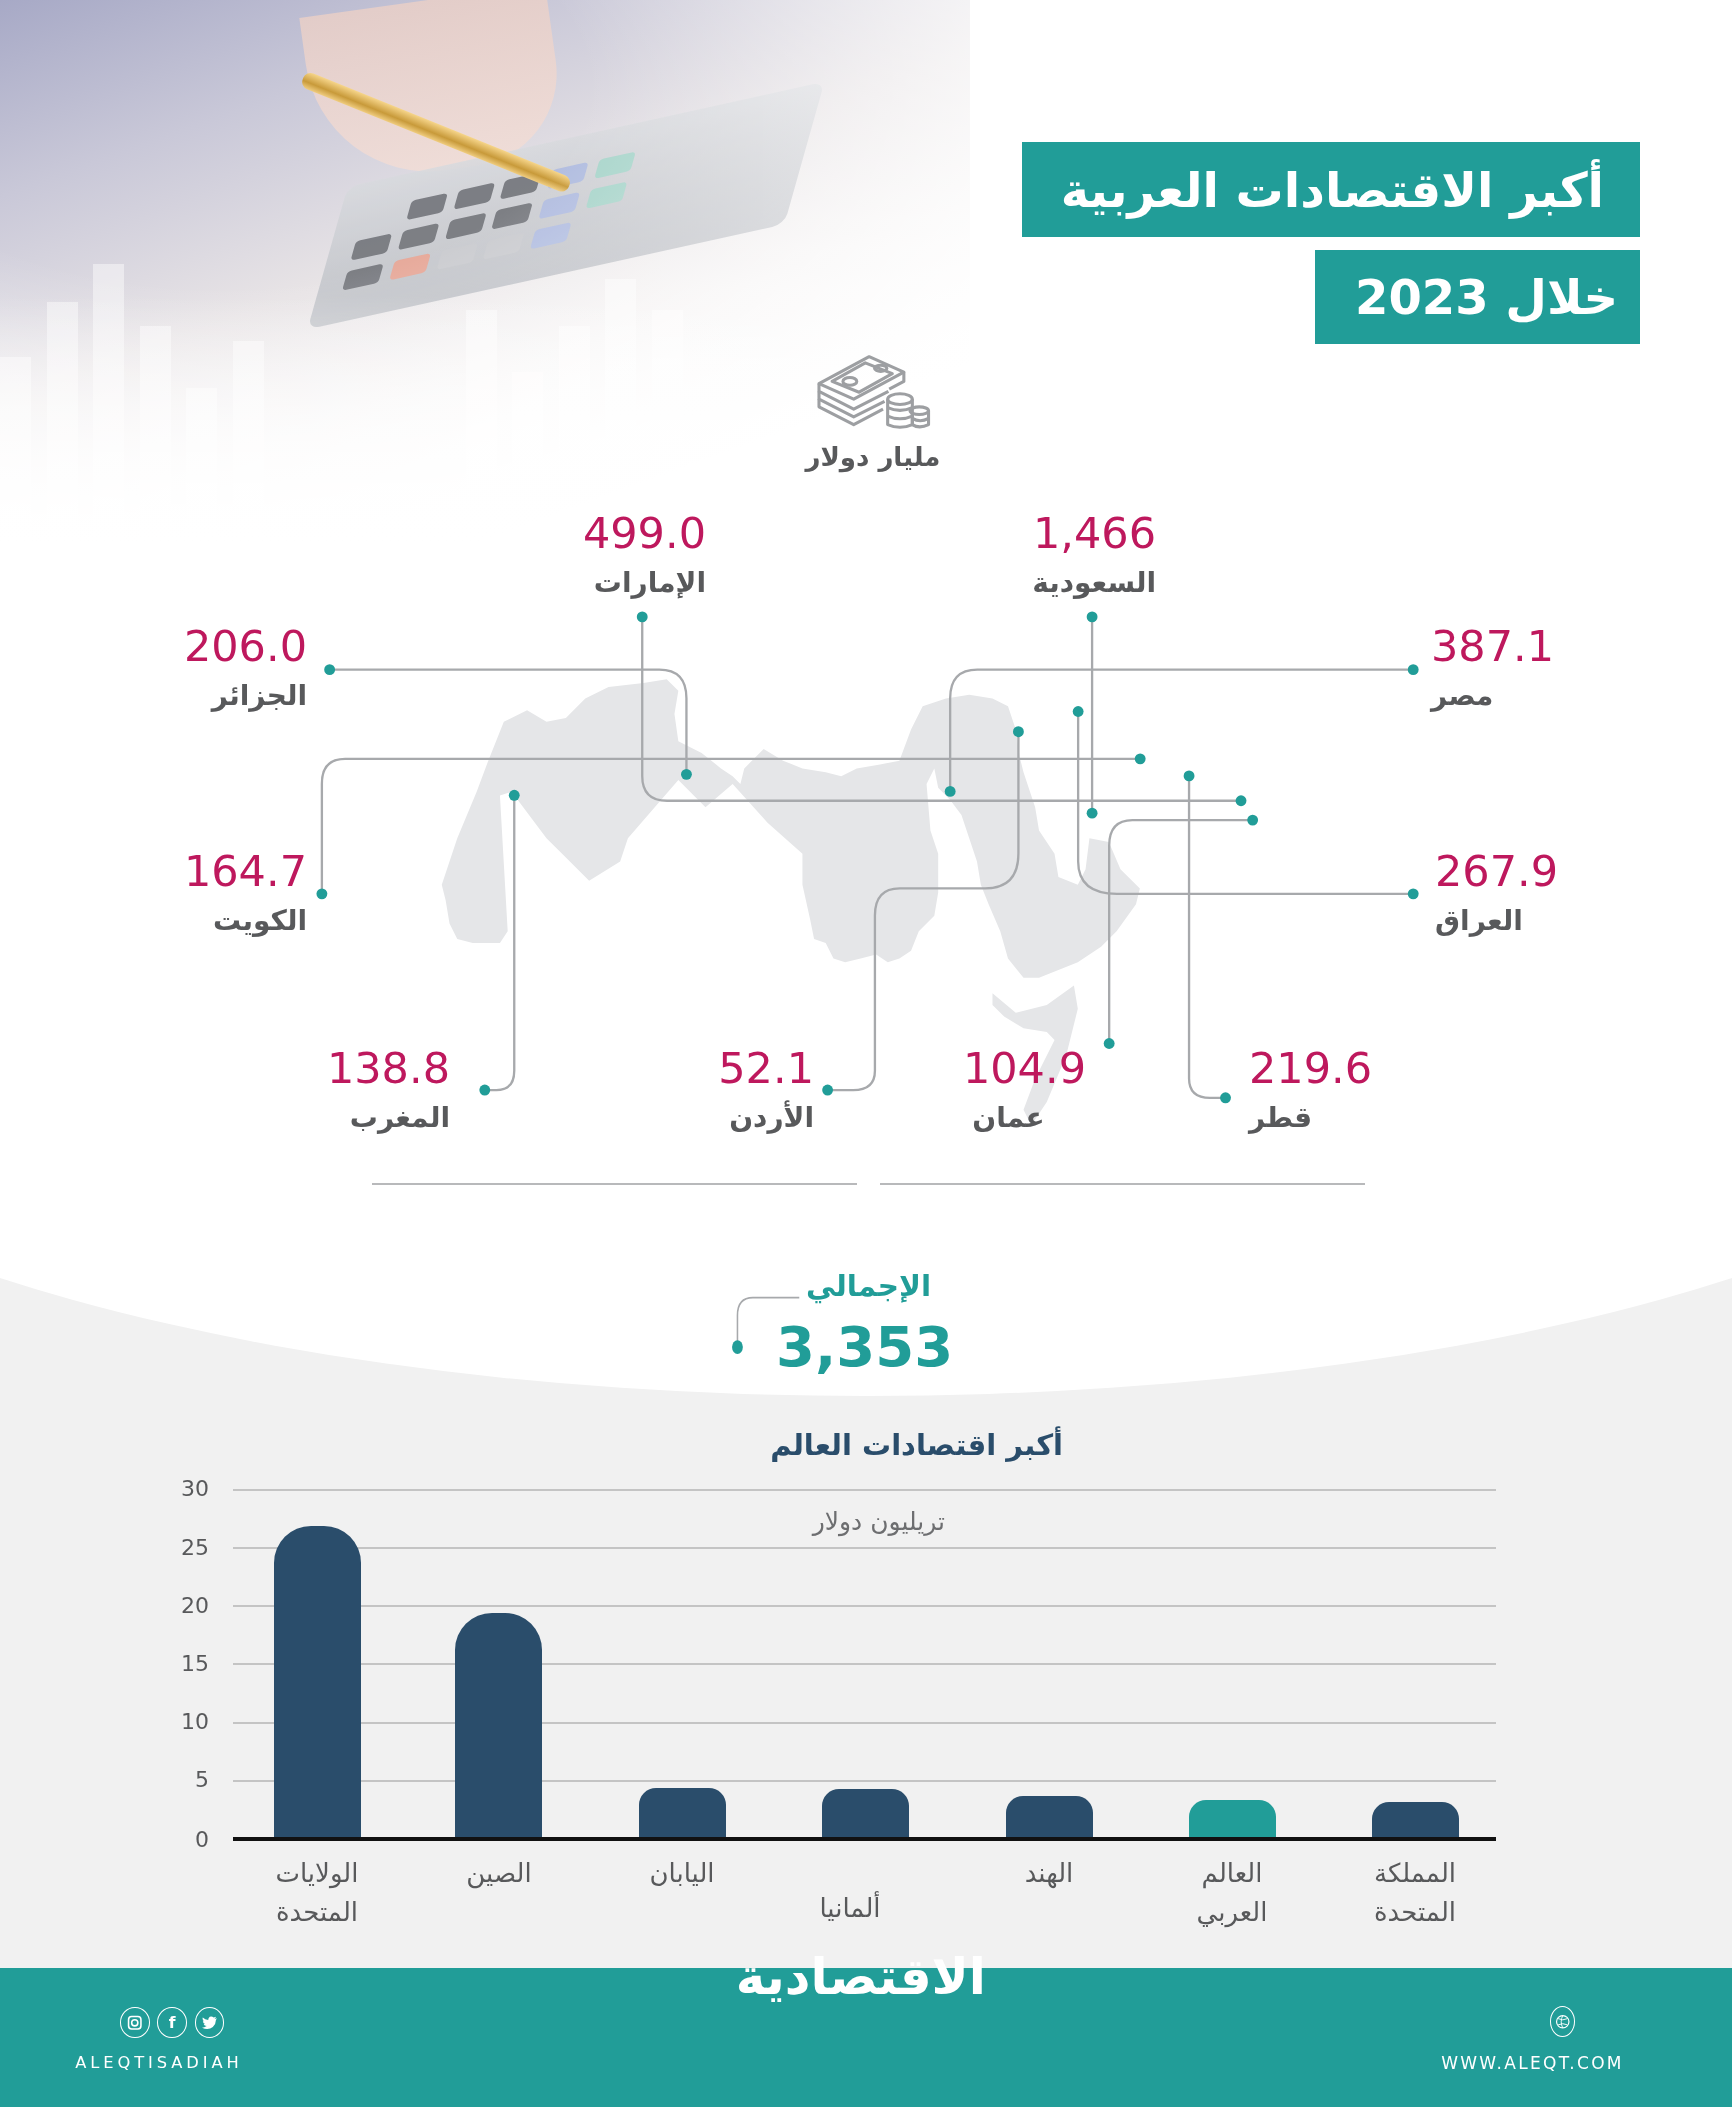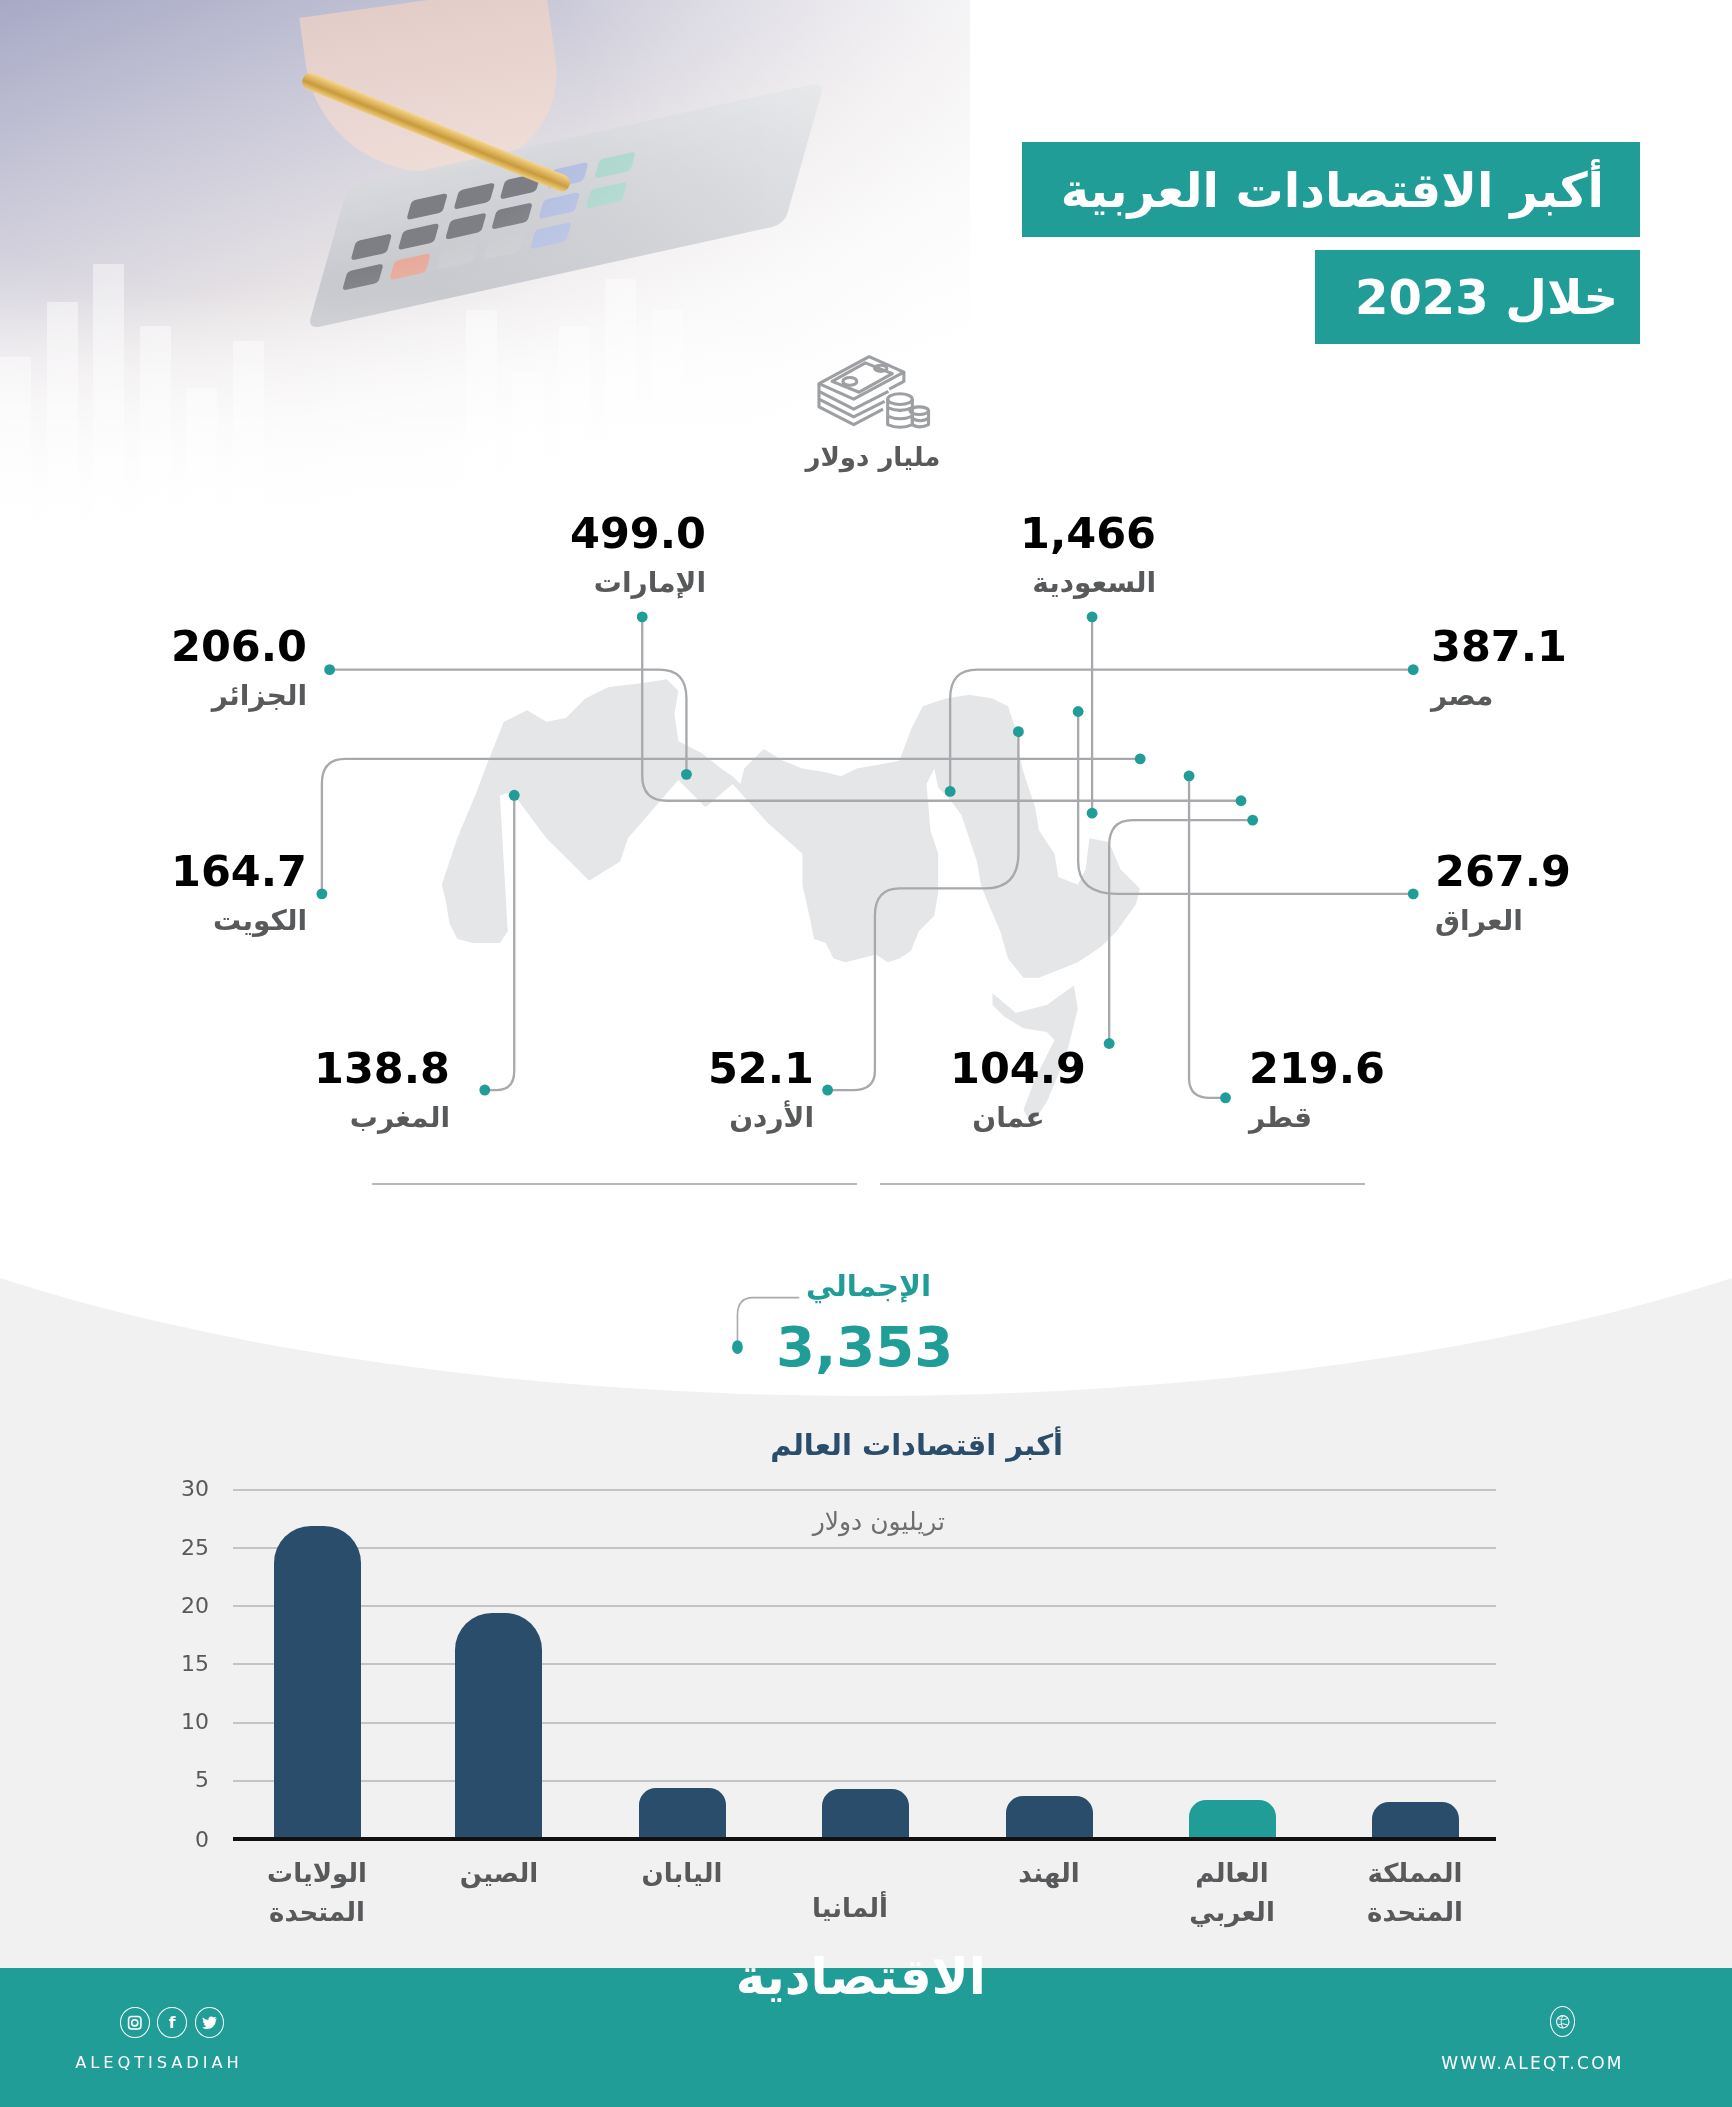--- a/index.html
+++ b/index.html
@@ -25,42 +25,42 @@
   .title-box { background: #219d98; color: #fff; font-weight: bold; text-align: right; direction: rtl;
     display: flex; align-items: center; }
   .title1 { left: 1022px; top: 142px; width: 618px; height: 95px; font-size: 48px; padding-right: 36px; justify-content: flex-start; }
   .title2 { left: 1315px; top: 250px; width: 325px; height: 94px; font-size: 48px; padding-right: 22px; }
   
   .unit-icon { left: 815px; top: 349px; width: 116px; height: 81px; }
   .unit-label { left: 776px; top: 442px; width: 194px; text-align: center; font-size: 26px; color: #58595b; font-weight: bold; direction: rtl; }
   
   .map { left: 434px; top: 652px; width: 861px; height: 481px; }
   .lines { left: 0; top: 0; width: 1732px; height: 1164px; pointer-events: none; }
-  .val { font-size: 43px; color: #000000; font-weight: bold; line-height: 1; white-space: nowrap; }
+  .val { font-size: 43px; color: #be185d; font-weight: normal; line-height: 1; white-space: nowrap; }
   .cname { font-size: 28px; color: #58595b; font-weight: bold; direction: rtl; white-space: nowrap; line-height: 1; }
   .r { text-align: right; }
   .c { text-align: center; }
   .l { text-align: left; }
   
   .statement { left: 372px; top: 1183px; width: 993px; display: flex; align-items: center; gap: 23px; }
   .statement .rule { flex: 1; height: 2.3px; background: #b8b9bb; }
   .statement .text { font-size: 33px; color: #6d6e70; font-weight: bold; direction: rtl; white-space: nowrap; }
   .statement .hl { color: #219d98; }
   .total-label { left: 799px; top: 1269px; width: 132px; font-size: 29.5px; color: #219d98; font-weight: bold; direction: rtl; text-align: right; }
   .total-value { left: 776px; top: 1314px; width: 159px; font-size: 56px; color: #219d98; font-weight: bold; text-align: right; }
   
   .lower-bg { left: 0; top: 1109px; width: 1732px; height: 861px; background: #f1f1f1; }
   .arch { left: -388px; top: 543px; width: 2508px; height: 853px; border-radius: 50%; background: #ffffff; }
   .chart-title { left: 621px; top: 1428px; width: 442px; text-align: right; font-size: 29px; font-weight: bold; color: #2a4d6b; direction: rtl; }
   .chart-sub { left: 776px; top: 1507px; width: 169px; text-align: right; font-size: 25px; color: #6d6e70; direction: rtl; }
   .ytick { width: 54px; text-align: right; font-size: 22px; color: #58595b; }
   .gridline { height: 2.3px; background: #c4c4c4; }
   .axis { height: 3.9px; background: #111; }
   .bar { position: absolute; border-radius: 37px 37px 0 0; }
-  .xlabel { width: 140px; text-align: center; font-size: 26px; color: #58595b; font-weight: bold; direction: rtl; line-height: 1.5; }
+  .xlabel { width: 140px; text-align: center; font-size: 26px; color: #58595b; font-weight: normal; direction: rtl; line-height: 1.5; }
   
   .footer { left: 0; top: 1968px; width: 1732px; height: 140px; background: #219d98; }
   .social { left: 120px; top: 2007px; display: flex; gap: 7.8px; }
   .social .ic { width: 29.5px; height: 31px; border: 1.6px solid #fff; border-radius: 50%; color: #fff;
     display: flex; align-items: center; justify-content: center; font-size: 15.5px; font-weight: bold; }
   .handle { left: 62px; top: 2053px; width: 194px; text-align: center; color: #fff; font-size: 16.3px; letter-spacing: 3.9px; }
   .logo { left: 745px; top: 1948px; width: 241px; text-align: center; color: #fff; font-size: 50px; font-weight: bold; direction: rtl; }
   .website { left: 1428px; top: 2053px; width: 209px; text-align: center; color: #fff; font-size: 17px; letter-spacing: 2.3px; }
   .web-icon2 { left: 1550px; top: 2006px; width: 25px; height: 31px; border: 1.6px solid #fff; border-radius: 50%;
     color: #fff; display: flex; align-items: center; justify-content: center; font-size: 14px; }

